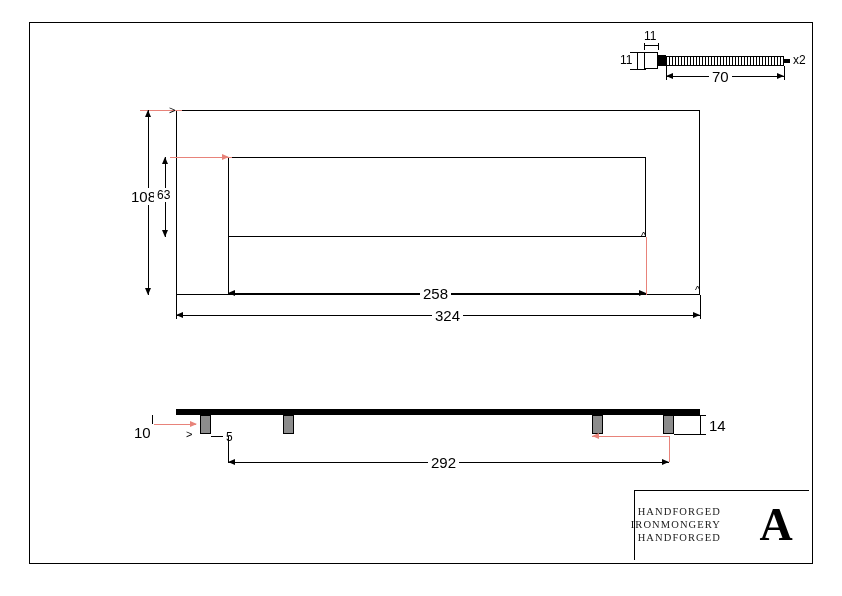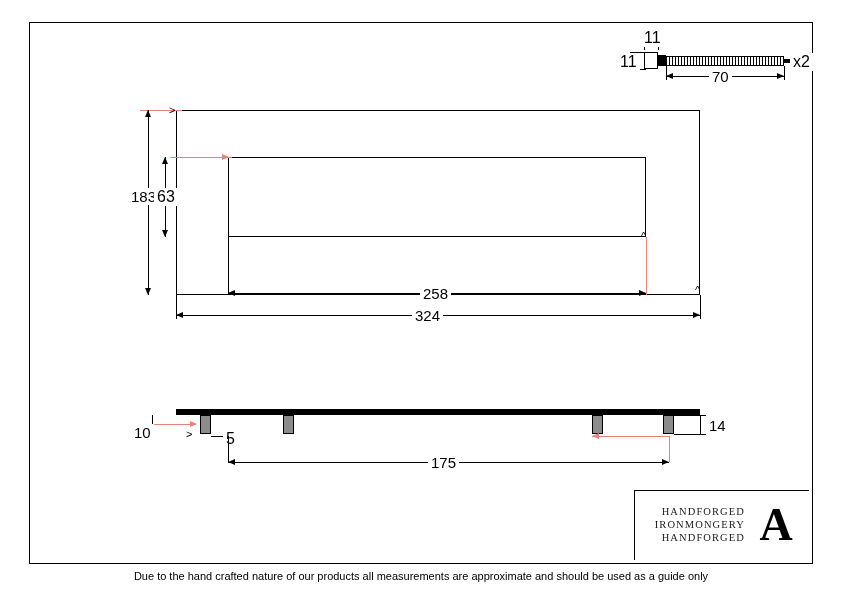--- a/index.html
+++ b/index.html
@@ -48,21 +48,21 @@
   .rect { position: absolute; border: 1px solid #000; background: #fff; }
   .solid { position: absolute; background: #000; }
   .dim {
     position: absolute;
     font-size: 15px;
     color: #000;
     background: #fff;
     padding: 0 3px;
     white-space: nowrap;
   }
-  .dim.small { font-size: 16px; }
+  .dim.small { font-size: 12px; }
 
   
   .ar { position: absolute; width: 0; height: 0; }
   .ar-l { border-top: 3.5px solid transparent; border-bottom: 3.5px solid transparent; border-right: 7px solid #000; }
   .ar-r { border-top: 3.5px solid transparent; border-bottom: 3.5px solid transparent; border-left: 7px solid #000; }
   .ar-u { border-left: 3.5px solid transparent; border-right: 3.5px solid transparent; border-bottom: 7px solid #000; }
   .ar-d { border-left: 3.5px solid transparent; border-right: 3.5px solid transparent; border-top: 7px solid #000; }
   .ar-r.red { border-left-color: #e8837a; }
   .ar-l.red { border-right-color: #e8837a; }
 
@@ -79,21 +79,21 @@
   .logo-box {
     position: absolute;
     left: 634px; top: 490px;
     width: 175px; height: 70px;
     border-left: 1px solid #000;
     border-top: 1px solid #000;
     background: #fff;
   }
   .logo-text {
     position: absolute;
-    left: 650px; top: 505px;
+    left: 626px; top: 505px;
     width: 95px;
     text-align: right;
     font-family: "Liberation Serif", serif;
     font-size: 10.5px;
     line-height: 13px;
     letter-spacing: 1.1px;
     color: #1a1a1a;
   }
   .logo-mark {
     position: absolute;
@@ -147,21 +147,21 @@
 
   <div class="rect" style="left:176px; top:110px; width:524px; height:185px;"></div>
 
   <div class="rect" style="left:228px; top:157px; width:418px; height:80px;"></div>
 
   <div class="hline red" style="left:140px; top:110px; width:42px;"></div>
   <div class="vline" style="left:148px; top:110px; height:185px;"></div>
   <div class="ar ar-u red" style="left:144.5px; top:110px;"></div>
   <div class="ar ar-d" style="left:144.5px; top:288px;"></div>
   <div class="caret" style="left:169px; top:105px;">&gt;</div>
-  <div class="dim" style="left:128px; top:188px;">183</div>
+  <div class="dim" style="left:128px; top:188px;">108</div>
 
   <div class="hline red" style="left:170px; top:157px; width:62px;"></div>
   <div class="vline" style="left:165px; top:157px; height:80px;"></div>
   <div class="ar ar-u" style="left:161.5px; top:157px;"></div>
   <div class="ar ar-d" style="left:161.5px; top:230px;"></div>
   <div class="ar ar-r red" style="left:222px; top:153.5px;"></div>
   <div class="caret" style="left:222px; top:152px;"></div>
   <div class="dim small" style="left:154px; top:188px;">63</div>
 
   <div class="vline red" style="left:646px; top:237px; height:58px;"></div>
@@ -171,21 +171,21 @@
   <div class="ar ar-r" style="left:639px; top:289.5px;"></div>
   <div class="caret" style="left:641px; top:231px;">^</div>
   <div class="dim" style="left:420px; top:285px;">258</div>
 
   <div class="vline" style="left:176px; top:295px; height:24px;"></div>
   <div class="vline" style="left:700px; top:295px; height:24px;"></div>
   <div class="hline" style="left:176px; top:315px; width:524px;"></div>
   <div class="ar ar-l" style="left:176px; top:311.5px;"></div>
   <div class="ar ar-r" style="left:693px; top:311.5px;"></div>
   <div class="caret" style="left:695px; top:285px;">^</div>
-  <div class="dim" style="left:412px; top:307px;">324</div>
+  <div class="dim" style="left:432px; top:307px;">324</div>
 
   <div class="solid" style="left:176px; top:409px; width:524px; height:6px;"></div>
 
   <div class="rect" style="left:200px; top:415px; width:11px; height:19px; background:#8c8c8c;"></div>
   <div class="rect" style="left:283px; top:415px; width:11px; height:19px; background:#8c8c8c;"></div>
   <div class="rect" style="left:592px; top:415px; width:11px; height:19px; background:#8c8c8c;"></div>
   <div class="rect" style="left:663px; top:415px; width:11px; height:19px; background:#8c8c8c;"></div>
 
   <div class="hline red" style="left:152px; top:424px; width:44px;"></div>
   <div class="vline" style="left:152px; top:415px; height:18px;"></div>
@@ -201,27 +201,26 @@
   <div class="vline" style="left:700px; top:415px; height:19px;"></div>
   <div class="dim" style="left:706px; top:417px;">14</div>
 
   <div class="vline" style="left:228px; top:436px; height:26px;"></div>
   <div class="vline red" style="left:669px; top:436px; height:26px;"></div>
   <div class="hline red" style="left:592px; top:436px; width:78px;"></div>
   <div class="ar ar-l red" style="left:592px; top:432.5px;"></div>
   <div class="hline" style="left:228px; top:462px; width:441px;"></div>
   <div class="ar ar-l" style="left:228px; top:458.5px;"></div>
   <div class="ar ar-r" style="left:662px; top:458.5px;"></div>
-  <div class="dim" style="left:428px; top:454px;">175</div>
+  <div class="dim" style="left:428px; top:454px;">292</div>
 
   <div class="logo-box"></div>
   <div class="logo-text">
     <div>HANDFORGED</div>
     <div>IRONMONGERY</div>
     <div>HANDFORGED</div>
   </div>
   <div class="logo-mark">
     <span>A</span>
   </div>
 
-  <div class="footer-note">Due to the hand crafted nature of our products all measurements are approximate and should be used as a guide only</div>
 
 </div>
 
 </body></html>

